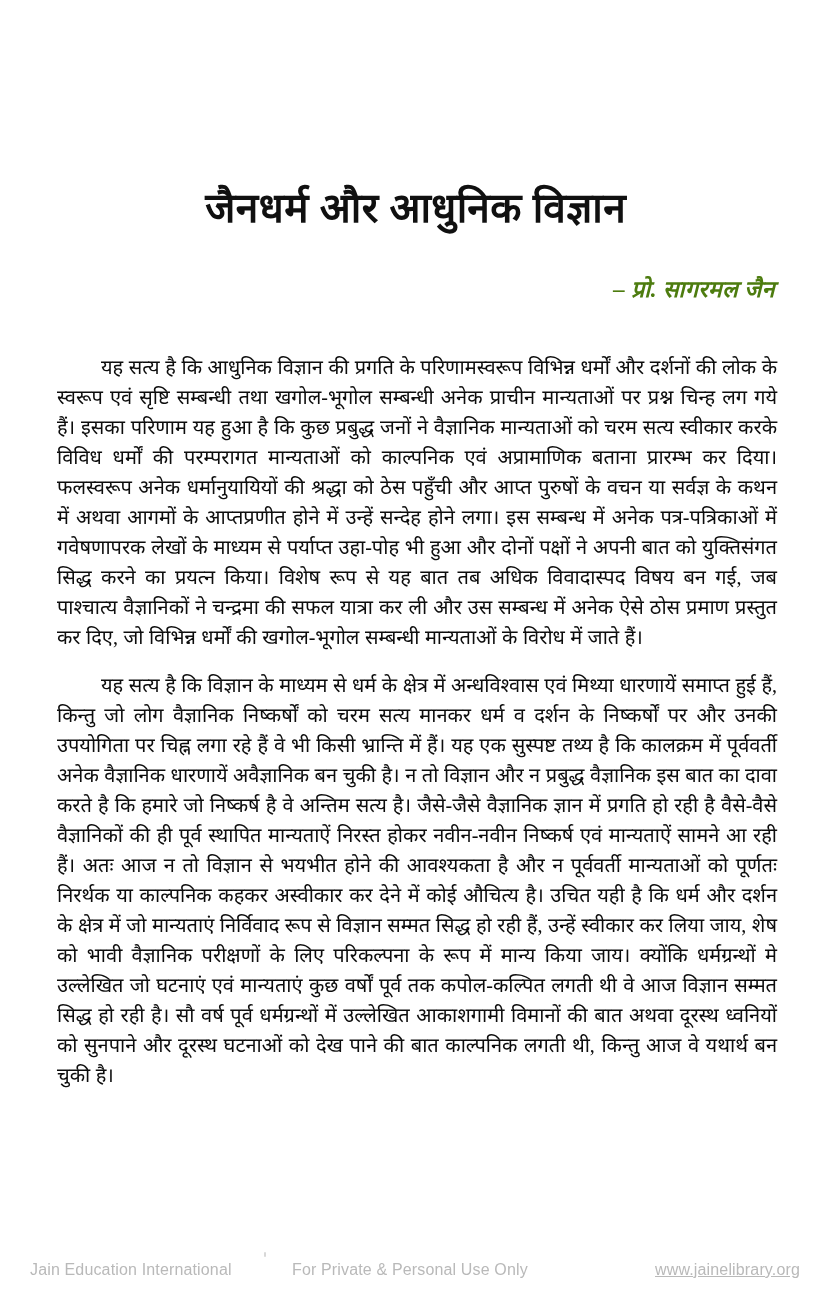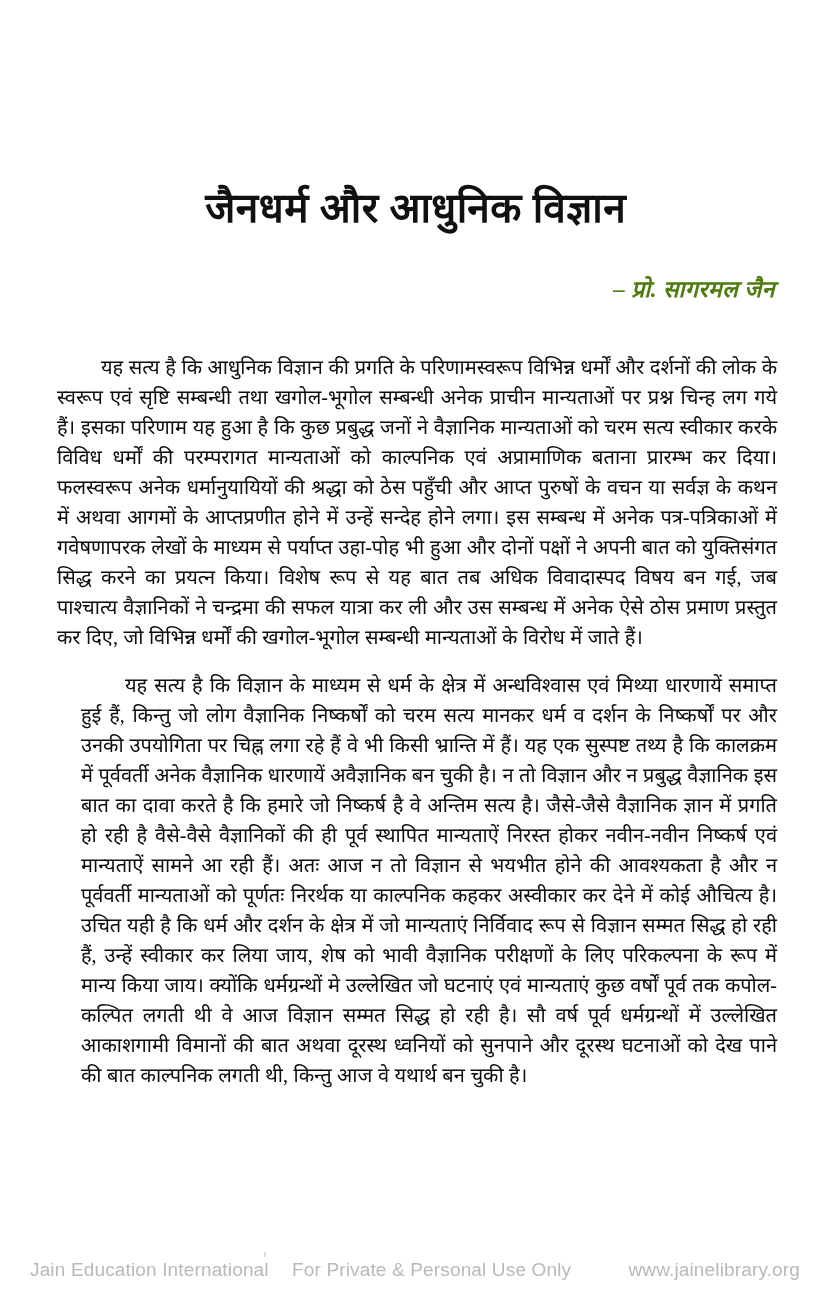--- a/index.html
+++ b/index.html
@@ -74,39 +74,39 @@
     font-size: 20px;
     line-height: 30px;
     color: #0c0c0c;
     text-align: justify;
     text-justify: inter-word;
     word-spacing: 0.5px;
     margin: 0 0 18px 0;
     text-indent: 44px;
     hyphens: none;
   }
-  .para:last-child { margin-bottom: 0; margin-left: 24px; }
+  .para:last-child { margin-bottom: 0; }
 
   
   #footer {
     position: absolute;
     left: 0;
     right: 0;
     top: 1258px;
     height: 24px;
     display: flex;
     align-items: center;
     font-family: "Liberation Sans", sans-serif;
-    font-size: 19px;
+    font-size: 16px;
     color: #b9b9b9;
     letter-spacing: 0.15px;
   }
   #footer .f-left   { position: absolute; left: 30px;  white-space: nowrap; }
   #footer .f-center { position: absolute; left: 292px; white-space: nowrap; }
-  #footer .f-right  { position: absolute; right: 28px; white-space: nowrap; }
+  #footer .f-right  { position: absolute; right: 28px; white-space: nowrap; text-decoration: underline; }
 
   
   #speck {
     position: absolute;
     left: 264px;
     top: 1252px;
     width: 2px;
     height: 5px;
     background: #d8d8d8;
     border-radius: 1px;

